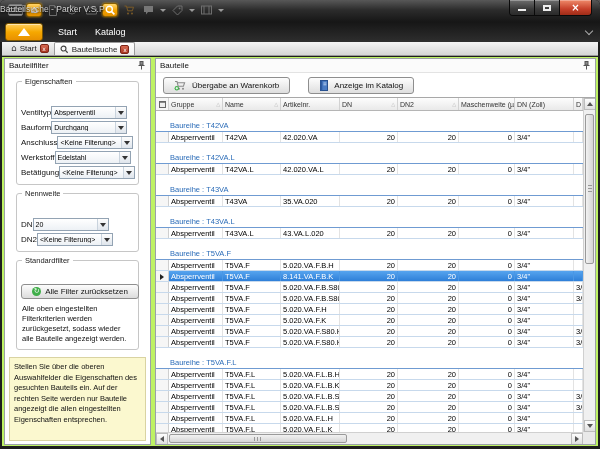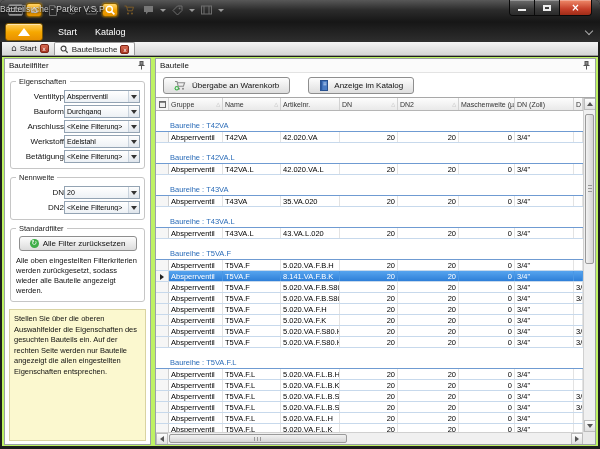--- a/index.html
+++ b/index.html
@@ -47,23 +47,23 @@
 
   
   .content { position:absolute; top:57px; left:2px; right:2px; bottom:3px; background:#bef264; display:flex; }
 
   .panel { background:#fff; border:1px solid #9aa0a6; display:flex; flex-direction:column; margin:1px 0; }
   .panel-header { height:14px; display:flex; align-items:center; justify-content:space-between; padding:0 4px; font-size:8px; color:#111; background:#fbfbfb; border-bottom:1px solid #e3e3e3; flex:none; }
 
   
   .filterpanel { width:147px; margin-left:2px; flex:none; }
   .fp-body { flex:1; display:flex; flex-direction:column; padding:2px 3px; overflow:hidden; }
-  .groupbox { position:relative; border:1px solid #c6c6c6; border-radius:3px; margin:6px 2px 2px; padding:6px 4px 3px; }
+  .groupbox { position:relative; border:1px solid #c6c6c6; border-radius:3px; margin:6px 8px 2px; padding:22px 4px 3px; }
   .gtitle { position:absolute; top:-5px; left:5px; background:#fff; padding:0 3px; font-size:7.5px; color:#222; }
-  .frow { display:flex; align-items:center; justify-content:flex-end; height:13px; margin:2px 0; }
+  .frow { display:flex; align-items:center; justify-content:flex-start; height:13px; margin:2px 0; }
   .flabel { font-size:8px; color:#111; }
   .dd { width:76px; height:13px; border:1px solid #93a3b3; background:linear-gradient(#fff,#edf1f5); display:flex; align-items:center; overflow:hidden; flex:none; }
   .ddv { font-size:7px; padding-left:2px; white-space:nowrap; color:#000; flex:1; overflow:hidden; }
   .dda { width:11px; height:100%; display:flex; align-items:center; justify-content:center; border-left:1px solid #c9d3dd; background:linear-gradient(#fdfdfd,#dfe5ec); flex:none; }
   .dda::after { content:""; width:0; height:0; border-left:3px solid transparent; border-right:3px solid transparent; border-top:4px solid #333; }
   .resetbtn { display:flex; align-items:center; justify-content:center; gap:4px; width:118px; height:15px; margin:1px auto 4px;
     border:1px solid #8e8e8e; border-radius:3px; background:linear-gradient(#fcfcfc,#dcdcdc); font-size:8px; color:#111; }
   .refresh-ico { width:9px; height:9px; border-radius:50%; background:#3fae49; color:#fff; font-size:7px; line-height:9px; text-align:center; font-family:"DejaVu Sans",sans-serif; }
   .gdesc { font-size:7.5px; line-height:10px; color:#111; padding:1px 1px 2px; }
   .hintbox { flex:1; margin:5px 1px 1px; background:#fbf8cf; border:1px solid #d9d3a2; padding:4px 4px; font-size:7.5px; line-height:10.5px; color:#111; }

